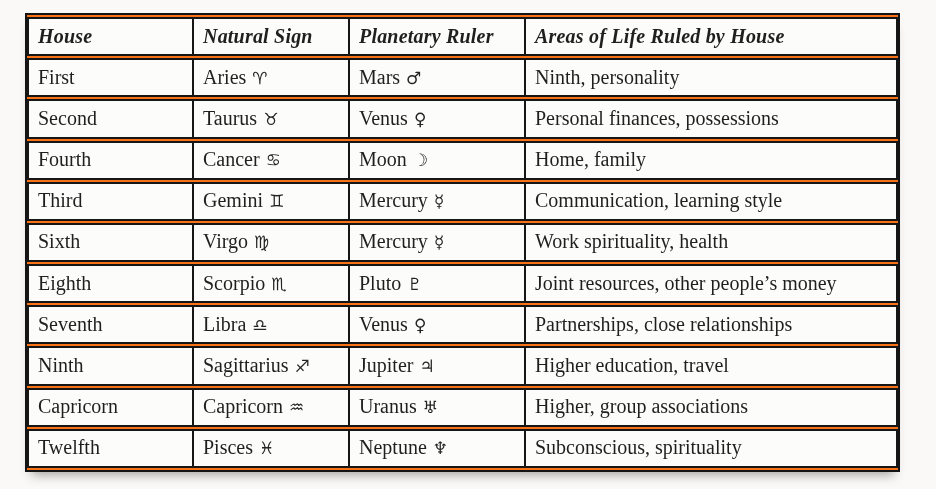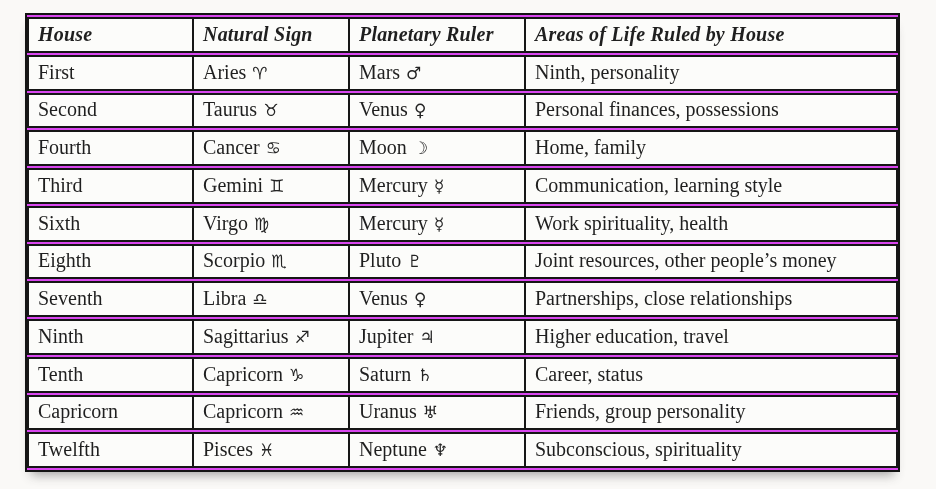--- a/index.html
+++ b/index.html
@@ -15,21 +15,21 @@
     background: #faf9f7;
     overflow: hidden;
   }
   .table-wrap {
     position: absolute;
     left: 25px;
     top: 13px;
     width: 875px;
     height: 459px;
     border: 2px solid #141414;
-    background: #d946ef;
+    background: #f97316;
     box-sizing: border-box;
     box-shadow: 0 9px 10px -6px rgba(60,60,60,0.45);
   }
   table.houses {
     width: 100%;
     height: 100%;
     border-collapse: separate;
     border-spacing: 0 2px;
     table-layout: fixed;
   }
@@ -131,32 +131,26 @@
         <td>Partnerships, close relationships</td>
       </tr>
 
       <tr>
         <td>Ninth</td>
         <td><span>Sagittarius</span><span class="glyph">♐</span></td>
         <td><span>Jupiter</span><span class="glyph">♃</span></td>
         <td>Higher education, travel</td>
       </tr>
 
-      <tr>
-        <td>Tenth</td>
-        <td><span>Capricorn</span><span class="glyph">♑</span></td>
-        <td><span>Saturn</span><span class="glyph">♄</span></td>
-        <td>Career, status</td>
-      </tr>
 
       <tr>
         <td>Capricorn</td>
         <td><span>Capricorn</span><span class="glyph">♒</span></td>
         <td><span>Uranus</span><span class="glyph">♅</span></td>
-        <td>Friends, group personality</td>
+        <td>Higher, group associations</td>
       </tr>
 
       <tr>
         <td>Twelfth</td>
         <td><span>Pisces</span><span class="glyph">♓</span></td>
         <td><span>Neptune</span><span class="glyph">♆</span></td>
         <td>Subconscious, spirituality</td>
       </tr>
     </tbody>
       </table>

